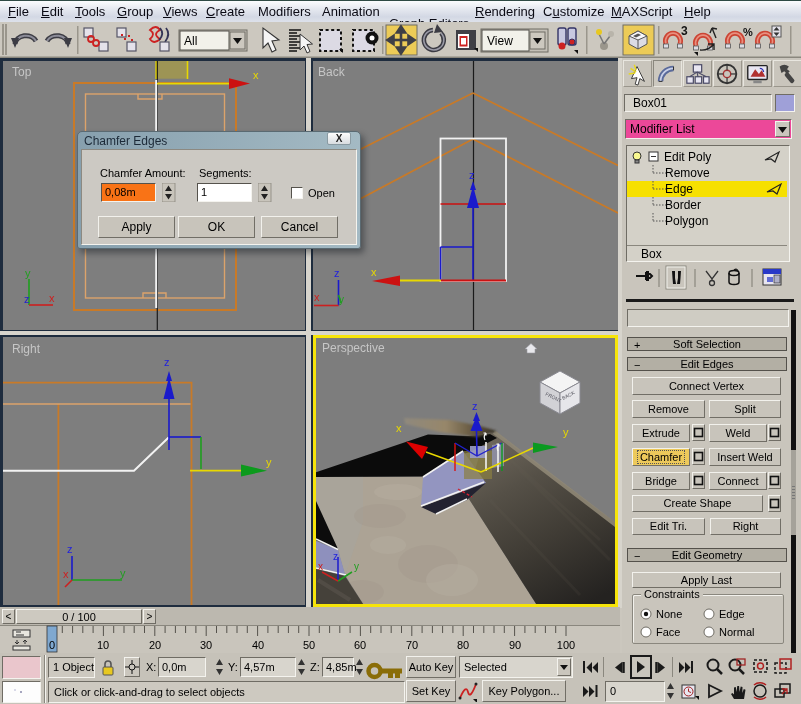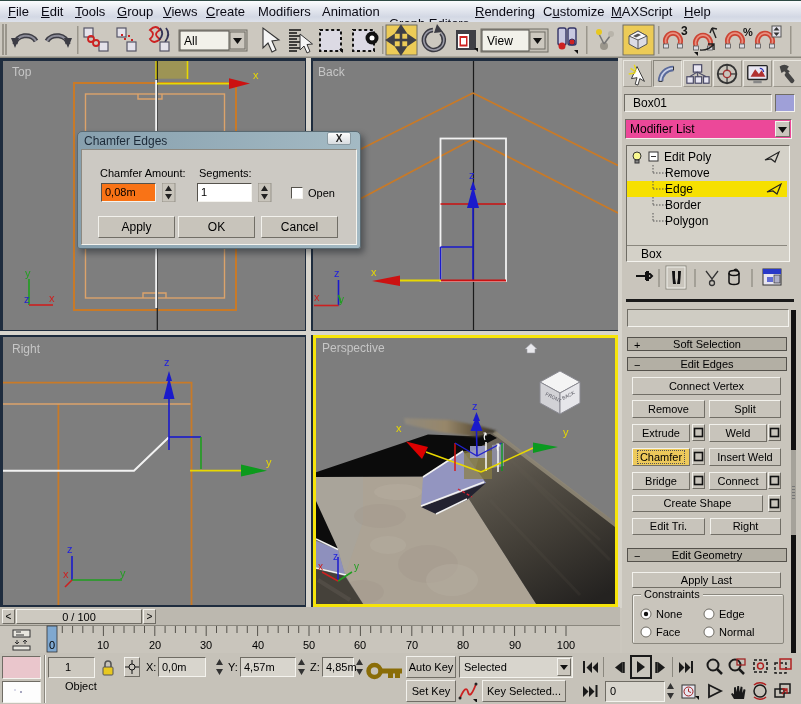--- a/index.html
+++ b/index.html
@@ -652,21 +652,21 @@
     </div>
 <div id="status" class="abs" style="left:0;top:653px;width:801px;height:51px;background:#c6c2b9">
       <div style="position:absolute;left:2px;top:3px;width:39px;height:23px;background:#eac6cc;border:1px solid;border-color:#6f6c64 #f4f3ee #f4f3ee #6f6c64"></div>
       <div style="position:absolute;left:2px;top:28px;width:39px;height:22px;background:#fdfdfd;border:1px solid;border-color:#6f6c64 #f4f3ee #f4f3ee #6f6c64">
         <svg width="37" height="20">
           <circle cx="18" cy="10" r="1" fill="#88a"></circle>
           <circle cx="12" cy="8" r="0.8" fill="#aac"></circle>
         </svg>
       </div>
       <div style="position:absolute;left:44px;top:2px;width:2px;height:48px;border-left:1px solid #8a877e;border-right:1px solid #f4f3ee"></div>
-      <div class="sunken" style="position:absolute;left:48px;top:4px;width:47px;height:21px;font-size:11px;line-height:19px;padding-left:16px;background:#cdc9c0">1 Object</div>
+      <div class="sunken" style="position:absolute;left:48px;top:4px;width:47px;height:21px;font-size:11px;line-height:19px;padding-left:4px;background:#cdc9c0">1 Object</div>
       <svg width="16" height="20" style="position:absolute;left:100px;top:5px">
         <rect x="3" y="9" width="10" height="8" rx="1" fill="#e8c820" stroke="#555"></rect>
         <path d="M5 9 v-3 a3 3 0 0 1 6 0 v3" fill="none" stroke="#555" stroke-width="1.6"></path>
       </svg>
       <div class="raised" style="position:absolute;left:124px;top:4px;width:16px;height:20px">
         <svg width="14" height="18">
           <circle cx="7" cy="9" r="3" fill="none" stroke="#111"></circle>
           <path d="M7 2 v4 M7 12 v4 M0 9 h4 M10 9 h4" stroke="#111"></path>
         </svg>
       </div>
@@ -682,35 +682,36 @@
       </svg>
       <span class="lbl" style="position:absolute;left:310px;top:8px">Z:</span>
       <div class="sunken" style="position:absolute;left:322px;top:4px;width:32px;height:20px;background:#d8d5cd;font-size:11px;line-height:18px;padding-left:3px">4,85m</div>
       <svg width="11" height="20" style="position:absolute;left:354px;top:4px">
         <path d="M2 8 h7 l-3.5 -6z M2 12 h7 l-3.5 6z" fill="#333"></path>
       </svg>
       <svg width="40" height="24" style="position:absolute;left:366px;top:7px">
         <circle cx="8.5" cy="11" r="6" fill="none" stroke="#8a6d08" stroke-width="4.5"></circle>
         <path d="M15 11 h21 m-4.5 1 v6 m-7 -6 v6" stroke="#8a6d08" stroke-width="5" fill="none"></path>
       </svg>
+      <div class="sunken" style="position:absolute;left:48px;top:28px;width:357px;height:22px;background:#cdc9c0;font-size:11px;line-height:20px;padding-left:5px">Click or click-and-drag to select objects</div>
       <div class="btn" style="position:absolute;left:406px;top:3px;width:50px;height:22px;line-height:20px">Auto Key</div>
       <div class="btn" style="position:absolute;left:406px;top:27px;width:50px;height:22px;line-height:20px">Set Key</div>
       <div class="sunken" style="position:absolute;left:459px;top:3px;width:114px;height:22px;background:#d8d5cd;font-size:11px;line-height:20px;padding-left:4px">Selected</div>
       <div class="raised" style="position:absolute;left:557px;top:5px;width:14px;height:18px">
         <svg width="12" height="16">
           <path d="M2 6 h8 l-4 5z" fill="#111"></path>
         </svg>
       </div>
       <svg width="20" height="22" style="position:absolute;left:458px;top:27px">
         <path d="M2 18 q6 -14 8 -6 q2 8 8 -8" fill="none" stroke="#cc2222" stroke-width="1.8"></path>
         <circle cx="2" cy="18" r="1.5" fill="#222"></circle>
         <circle cx="18" cy="4" r="1.5" fill="#222"></circle>
         <path d="M15 19 l4 4 0 -4z" fill="#111"></path>
       </svg>
-      <div class="btn" style="position:absolute;left:482px;top:27px;width:84px;height:22px;line-height:20px">Key Selected...</div>
+      <div class="btn" style="position:absolute;left:482px;top:27px;width:84px;height:22px;line-height:20px">Key Polygon...</div>
       <svg width="18" height="20" style="position:absolute;left:581px;top:5px">
         <path d="M3 3 v12" stroke="#1a1a1a" stroke-width="2"></path>
         <path d="M11 4 L5.5 9.5 L11 15 Z M17 4 L11.5 9.5 L17 15 Z" fill="#1a1a1a"></path>
       </svg>
       <div style="position:absolute;left:603px;top:4px;width:1px;height:20px;background:#8a877e"></div>
       <svg width="16" height="20" style="position:absolute;left:610px;top:5px">
         <path d="M12 4 L5 9.5 L12 15 Z" fill="#1a1a1a"></path>
         <path d="M13.5 4 v11" stroke="#1a1a1a" stroke-width="2.5"></path>
       </svg>
       <div style="position:absolute;left:630px;top:2px;width:22px;height:24px;border:2px solid #1a1a1a;background:#c9c5bc"></div>

